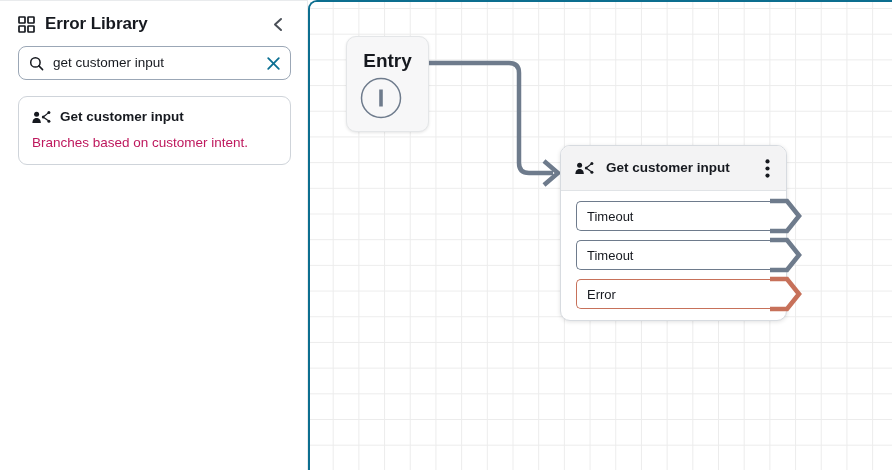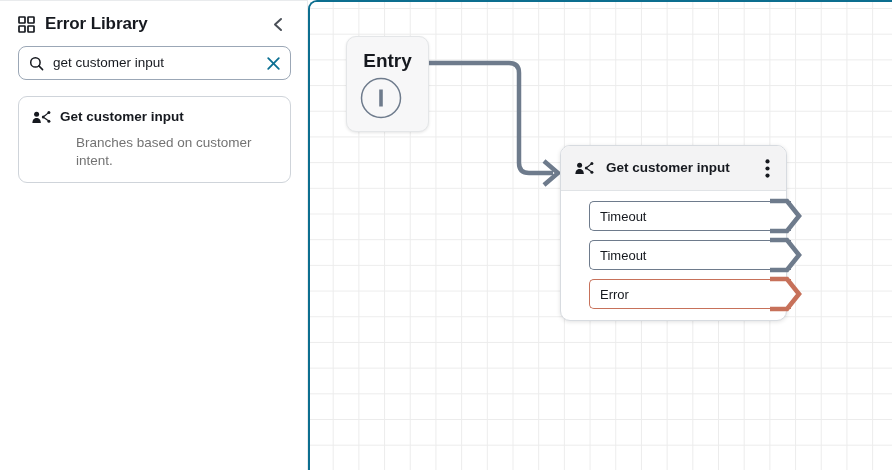--- a/index.html
+++ b/index.html
@@ -125,23 +125,22 @@
   }
   .person-branch-icon {
     width: 19px;
     height: 15px;
     flex: 0 0 19px;
     margin-right: 9px;
   }
   .result-card-desc {
     margin-top: 8px;
     font-size: 13.5px;
-    color: #737373;
+    color: #be185d;
     line-height: 18px;
-    margin-left: 44px;
   }
 
   
   .canvas-outer {
     position: relative;
     flex: 1 1 auto;
     height: 470px;
     box-sizing: border-box;
     border: 2px solid #0c6e8f;
     border-right: none;
@@ -265,21 +264,21 @@
   }
   .branch-row {
     position: relative;
     height: 30px;
     margin: 0 0 9px 12px;
     box-sizing: border-box;
   }
   .branch-row:last-child { margin-bottom: 0; }
   .branch-pill {
     position: absolute;
-    left: 16px;
+    left: 3px;
     top: 0;
     width: 202px;
     height: 30px;
     border: 1px solid #6e7b8c;
     border-right: none;
     border-top-left-radius: 5px;
     border-bottom-left-radius: 5px;
     background: #ffffff;
     box-sizing: border-box;
     display: flex;

